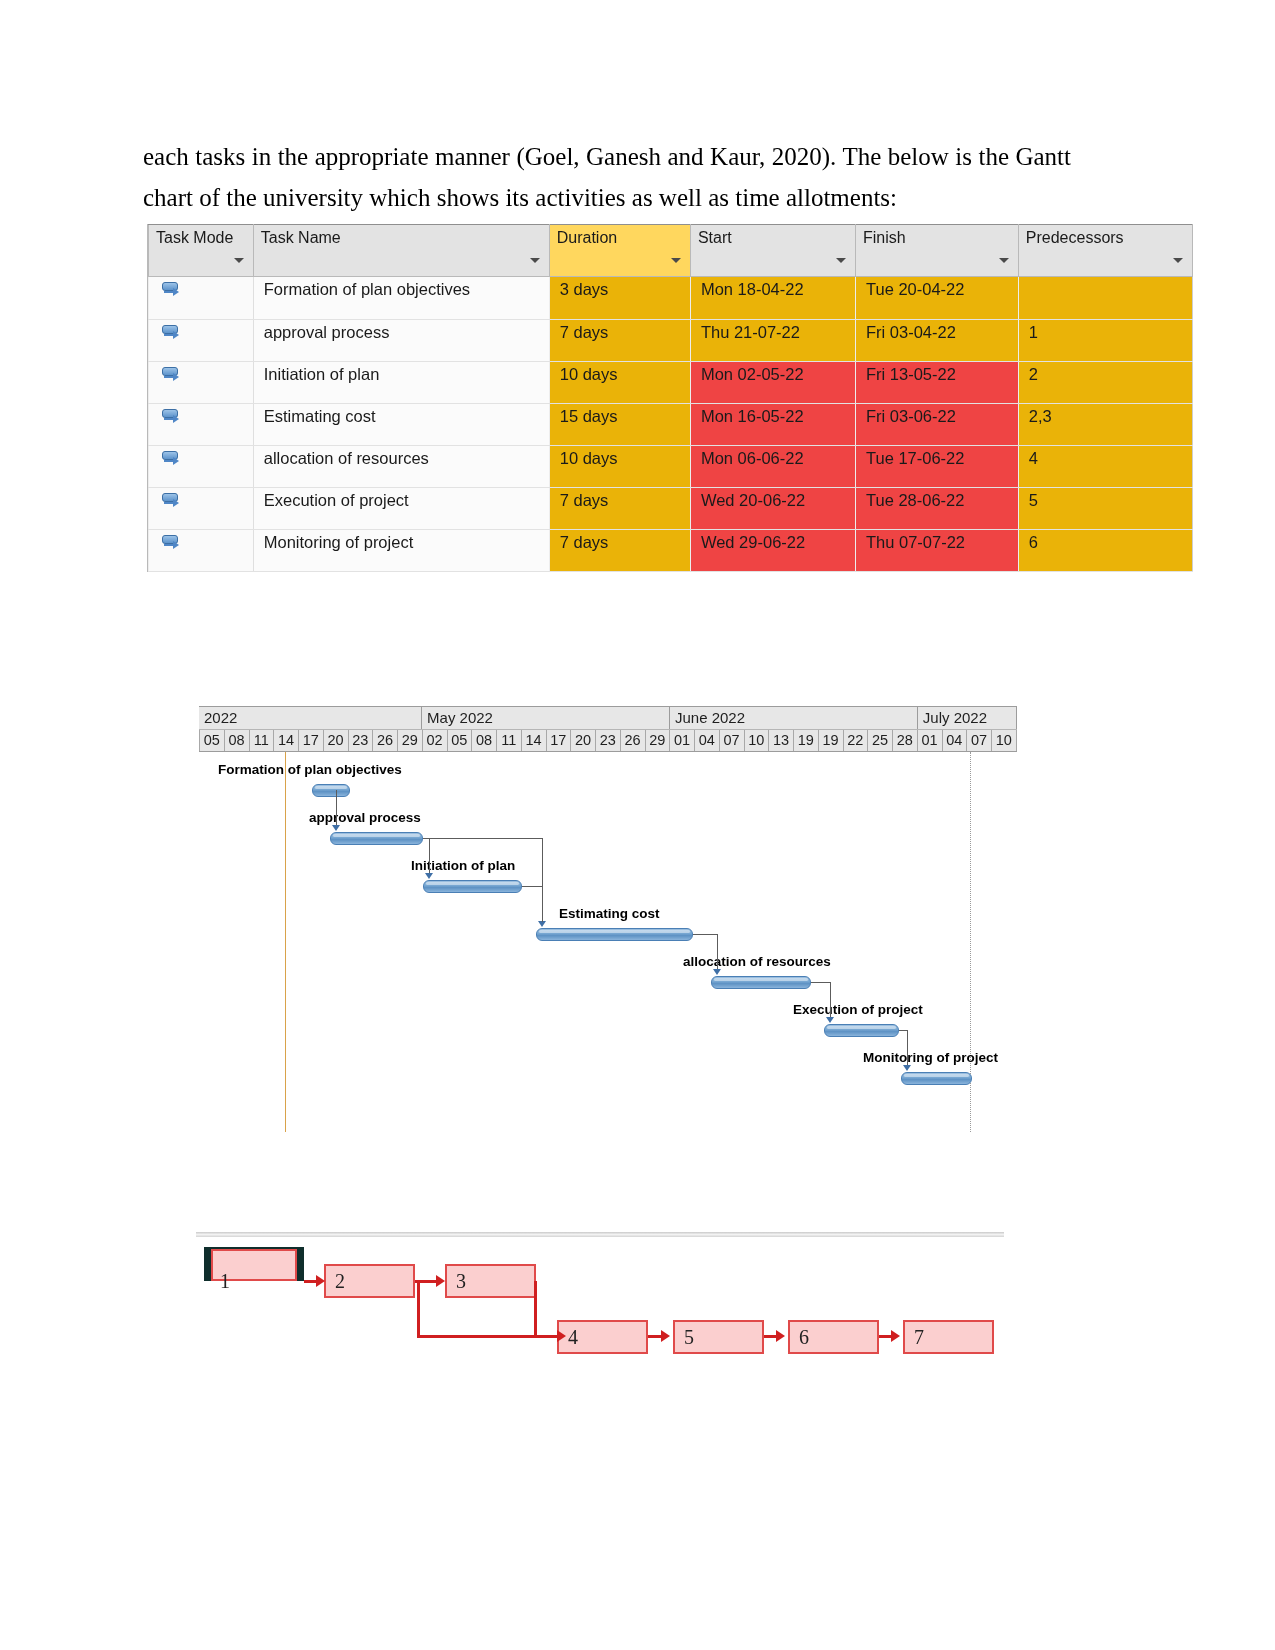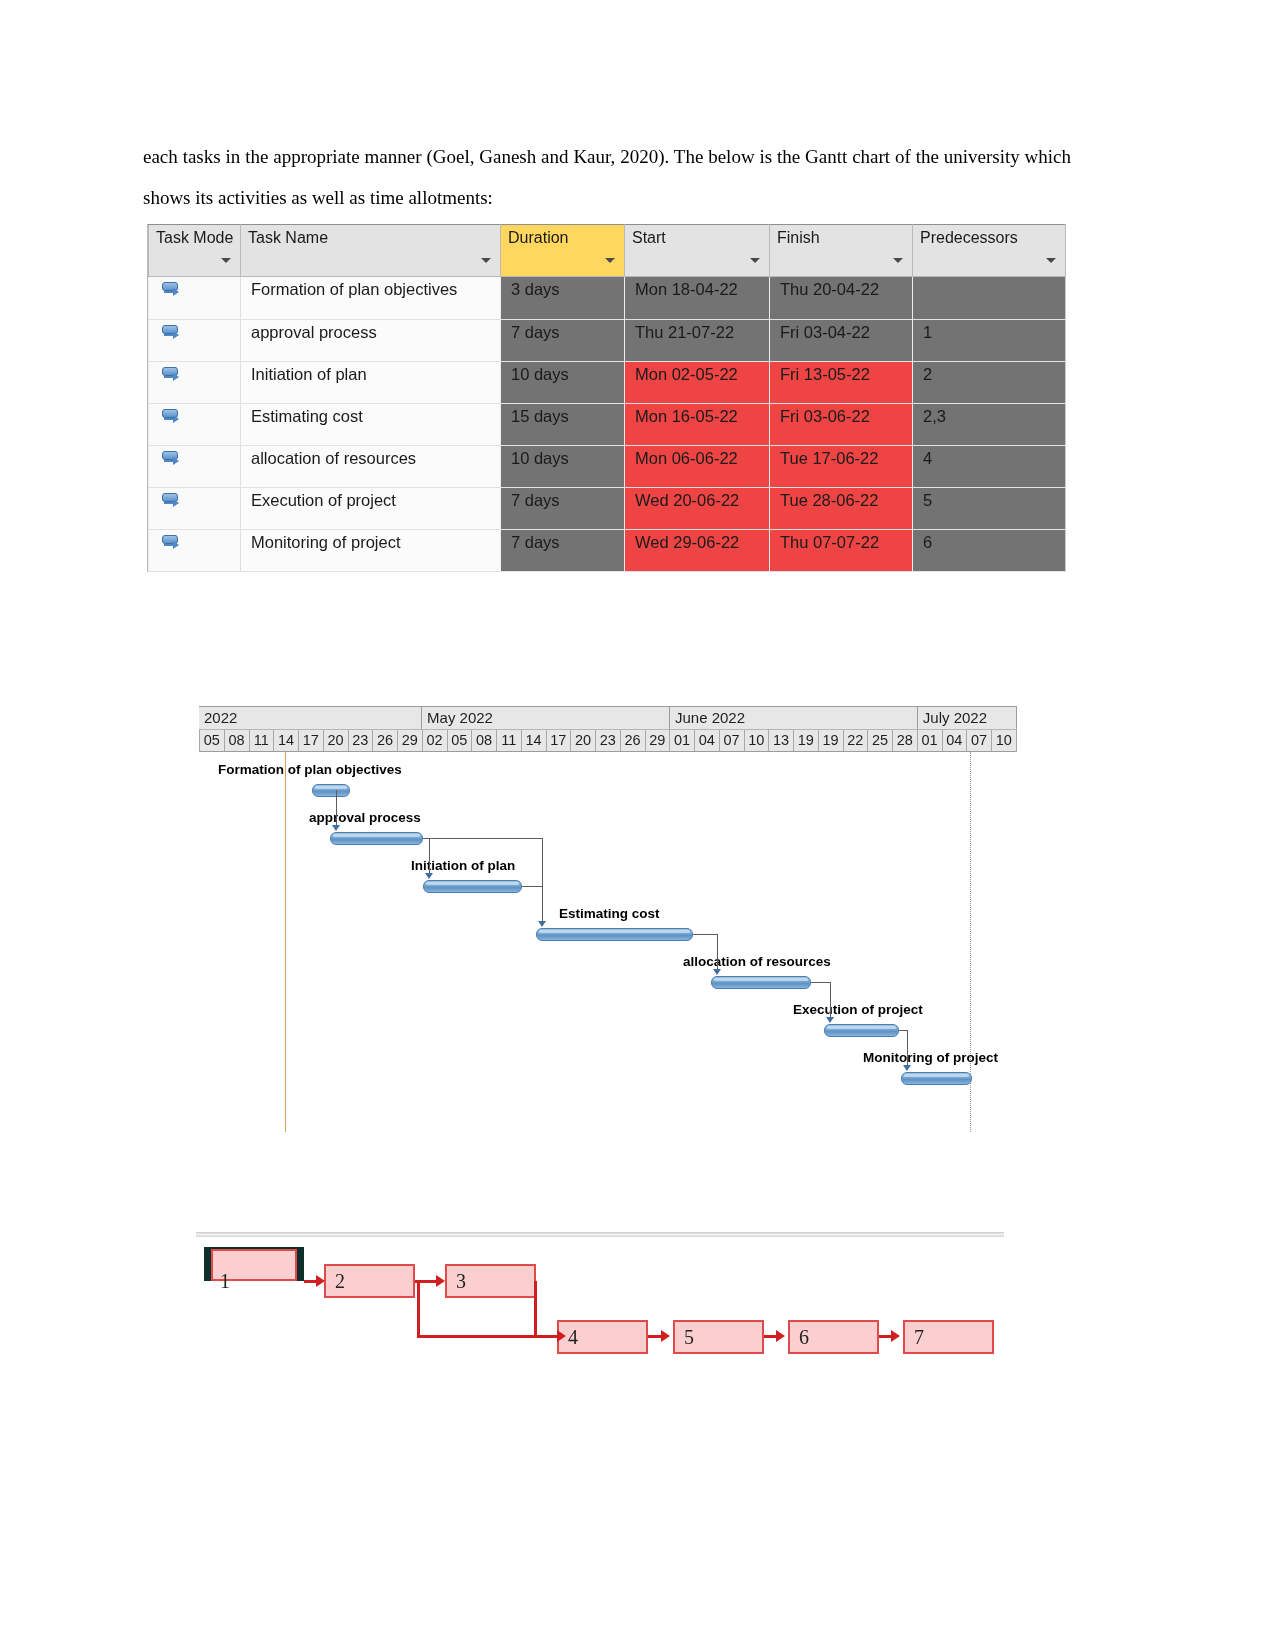--- a/index.html
+++ b/index.html
@@ -8,28 +8,28 @@
     background:#ffffff;
     font-family:"Liberation Serif", serif;
     position:relative;
     overflow:hidden;
   }
 
   
   .para{
     position:absolute;left:143px;top:136px;width:928px;
     font-family:"Liberation Serif", serif;
-    font-size:19px;line-height:41px;
+    font-size:25px;line-height:41px;
     color:#000;text-align:justify;
     text-align-last:left;
   }
 
   
   .grid{
-    position:absolute;left:147px;top:224px;width:917px;height:348px;
+    position:absolute;left:147px;top:224px;width:1046px;height:348px;
     font-family:"Liberation Sans", sans-serif;
     color:#1a1a1a;
     border-left:1px solid #b9b9b9;
     box-sizing:border-box;
   }
   .grid table{border-collapse:collapse;width:100%;table-layout:fixed;}
   .grid col.c0{width:92px;}
   .grid col.c1{width:260px;}
   .grid col.c2{width:124px;}
   .grid col.c3{width:145px;}
@@ -59,21 +59,21 @@
   }
 
   .grid tbody td{
     border:1px solid #ededed;
     border-bottom:1px solid #e2e2e2;
     height:42px;
     padding:2px 0 0 10px;
     vertical-align:top;
     font-size:16.5px;
     line-height:21px;
-    background:#737373;
+    background:#eab308;
     box-sizing:border-box;
   }
   .grid tbody tr.tall td{height:43px;}
   .grid tbody td.mode{
     background:#fafafa;border-right:1px solid #dfdfdf;padding-left:12px;
   }
   .grid tbody td.name{background:#fbfbfb;}
   .grid tbody td.hl{background:#ef4444;}
   .grid tbody td.pred{border-right:1px solid #cdcdcd;}
 
@@ -225,21 +225,21 @@
           <td class="mode">
             <span class="mode-icon">
               <span class="pin"></span>
               <span class="arw"></span>
               <span class="arwh"></span>
             </span>
           </td>
           <td class="name">Formation of plan objectives</td>
           <td class="">3 days</td>
           <td class="">Mon 18-04-22</td>
-          <td class="">Thu 20-04-22</td>
+          <td class="">Tue 20-04-22</td>
           <td class="pred"></td>
         </tr>
         <tr>
           <td class="mode">
             <span class="mode-icon">
               <span class="pin"></span>
               <span class="arw"></span>
               <span class="arwh"></span>
             </span>
           </td>

